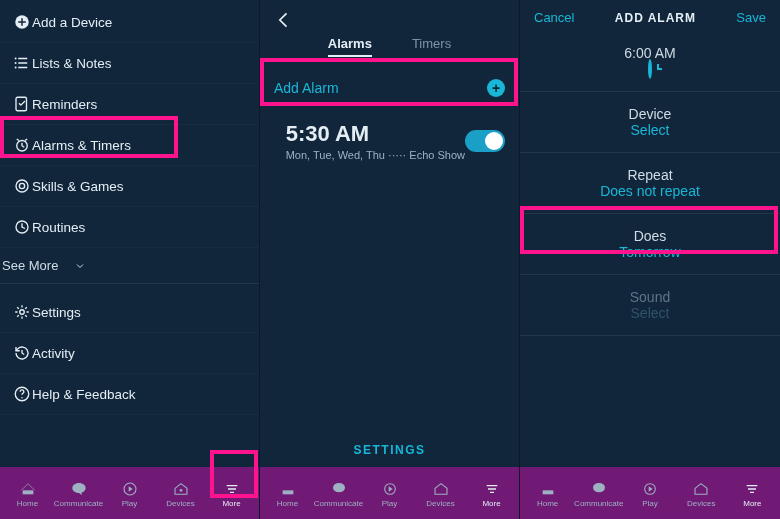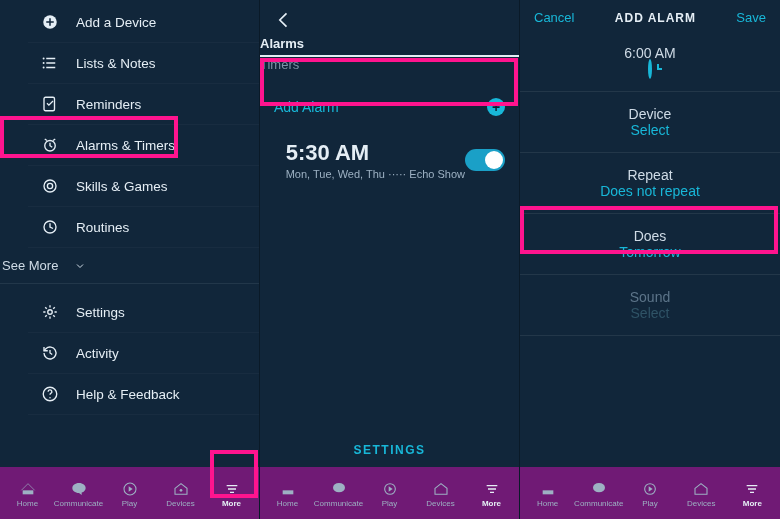--- a/index.html
+++ b/index.html
@@ -3,37 +3,37 @@
 <meta charset="utf-8">
 <style>
   * { box-sizing: border-box; margin: 0; padding: 0; }
   html, body { width: 780px; height: 519px; overflow: hidden; background: #fff; font-family: -apple-system, "Segoe UI", Arial, sans-serif; }
   .stage { display: flex; width: 780px; height: 519px; }
   .phone { width: 260px; height: 519px; background: #11263a; color: #e5eef5; position: relative; display: flex; flex-direction: column; border-right: 1px solid #0a1a28; }
   .phone:last-child { border-right: none; }
 
   
   .menu-list { padding-top: 2px; }
-  .menu-item { display: flex; align-items: center; gap: 16px; padding: 10px 12px; font-size: 13.5px; cursor: pointer; border-bottom: 1px solid rgba(255,255,255,0.03); margin-left: 28px; }
+  .menu-item { display: flex; align-items: center; gap: 0; padding: 10px 12px; font-size: 13.5px; cursor: pointer; border-bottom: 1px solid rgba(255,255,255,0.03); }
   .menu-item .icon { width: 20px; height: 20px; flex: 0 0 20px; display: flex; align-items: center; justify-content: center; color: #e5eef5; }
   .see-more { padding: 10px 4px 10px 2px; font-size: 13px; color: #cfdbe6; display: flex; align-items: center; gap: 16px; border-bottom: 1px solid #22374a; margin-bottom: 6px; cursor: pointer; }
   .spacer-flex { flex: 1 1 auto; }
 
   
   .hl { position: absolute; border: 4px solid #ff148e; pointer-events: none; }
 
   
   .bottom-nav { height: 52px; background: #701a75; display: flex; align-items: center; justify-content: space-around; padding: 4px 2px 2px; }
   .nav-item { display: flex; flex-direction: column; align-items: center; gap: 2px; color: #9db1c3; font-size: 8px; cursor: pointer; width: 46px; }
-  .nav-item.active { color: #e5eef5; font-weight: bold; }
+  .nav-item.active { color: #e5eef5; }
   .nav-icon { width: 22px; height: 16px; display: flex; align-items: center; justify-content: center; }
 
   
   .hdr-back { padding: 10px 14px 2px; }
-  .tabs { display: flex; justify-content: center; padding: 4px 0 8px; font-size: 13px; flex-direction: column; }
+  .tabs { display: flex; justify-content: center; gap: 40px; padding: 4px 0 8px; font-size: 13px; }
   .tab { color: #7d93a7; cursor: pointer; padding-bottom: 4px; }
   .tab.active { color: #e5eef5; font-weight: 600; border-bottom: 2px solid #e5eef5; }
   .add-alarm-row { display: flex; align-items: center; justify-content: space-between; padding: 14px 14px; color: #18b7d8; font-size: 14px; cursor: pointer; }
   .plus-circ { width: 18px; height: 18px; border-radius: 50%; background: #18b7d8; color: #0e2233; display: flex; align-items: center; justify-content: center; font-weight: 700; font-size: 14px; line-height: 1; }
   .alarm-card { padding: 10px 14px; display: flex; align-items: center; justify-content: flex-end; }
   .alarm-time { font-size: 22px; font-weight: 700; }
   .alarm-sub { font-size: 11px; color: #9db1c3; margin-top: 2px; }
   .toggle { width: 40px; height: 22px; border-radius: 11px; background: #1aa0c7; position: relative; }
   .toggle::after { content: ""; position: absolute; right: 2px; top: 2px; width: 18px; height: 18px; background: #fff; border-radius: 50%; }
   .settings-link { text-align: center; padding: 10px 0; color: #18b7d8; font-size: 12px; letter-spacing: 1.5px; font-weight: 600; }

